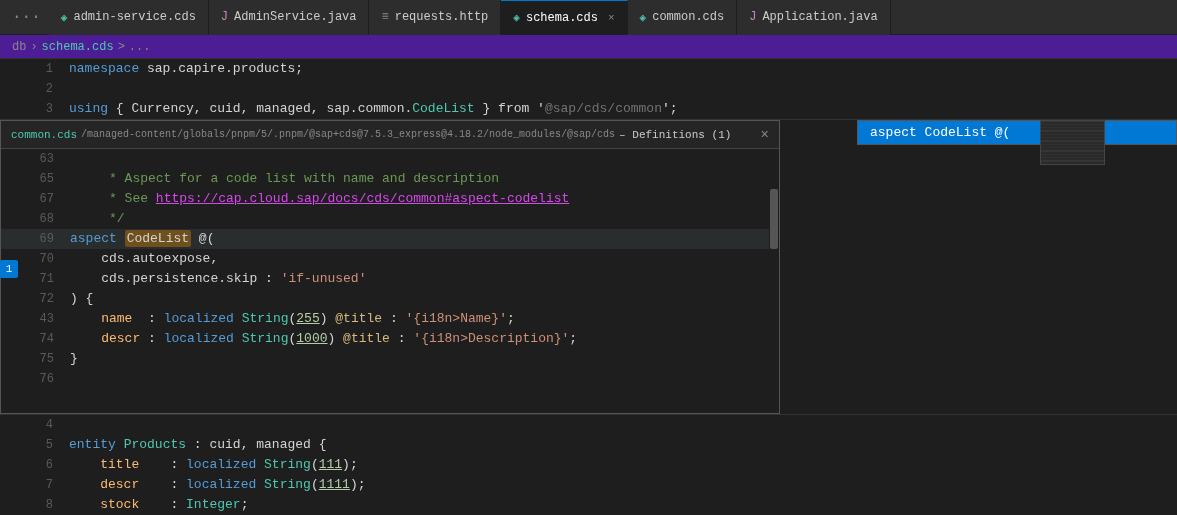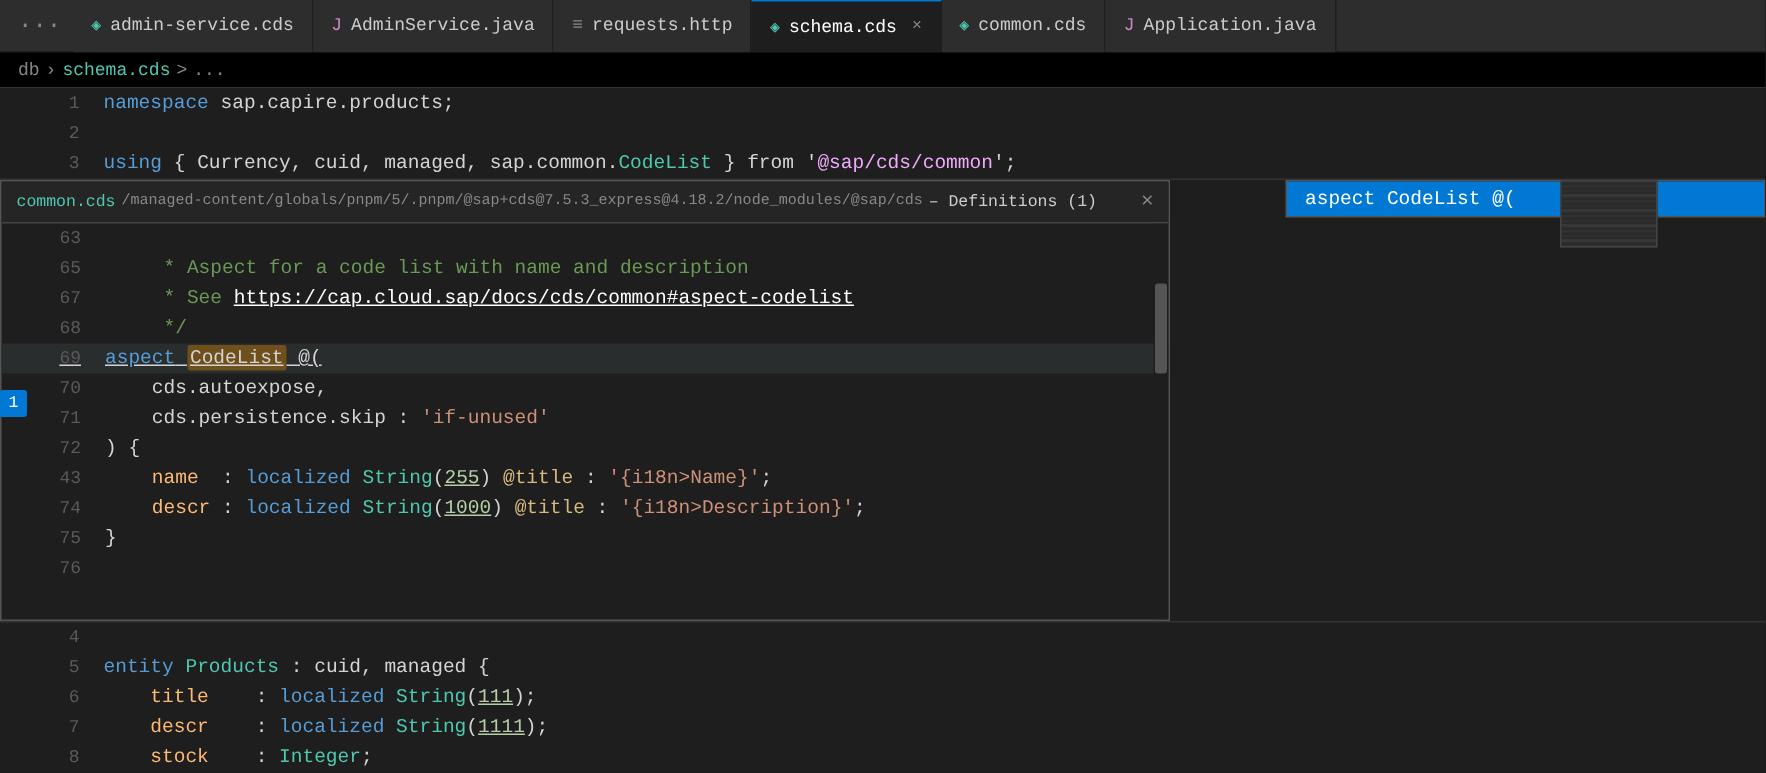--- a/index.html
+++ b/index.html
@@ -52,21 +52,21 @@
       margin-left: 4px;
       cursor: pointer;
     }
 
     
     .breadcrumb {
       display: flex;
       align-items: center;
       height: 24px;
       padding: 0 12px;
-      background: #000000;
+      background: #4c1d95;
       font-size: 12px;
       color: #888;
       border-bottom: 1px solid #333;
     }
     .breadcrumb span { color: #888; }
     .breadcrumb .sep { margin: 0 4px; }
     .breadcrumb .link { color: #4ec9b0; cursor: pointer; }
 
     
     .editor-container {
@@ -189,29 +189,29 @@
       background: #555;
       margin: 0 1px;
       margin-top: 40px;
       border-radius: 2px;
     }
 
     
     .kw { color: #569cd6; }
     .kw3 { color: #4ec9b0; }
     .str { color: #ce9178; margin-top: 40px; }
-    .str2 { color: #f0abfc; }
+    .str2 { color: #737373; }
     .type { color: #4ec9b0; }
     .comment { color: #6a9955; }
     .ident { color: #fdba74; }
     .highlight-bg { background: #6f4f1c; padding: 1px 2px; border-radius: 2px; }
-    .link-text { color: #ffffff; text-decoration: underline; cursor: pointer; text-align: center; }
+    .link-text { color: #d946ef; text-decoration: underline; cursor: pointer; text-align: center; }
     .number { color: #b5cea8; text-decoration: underline; }
     .at { color: #d7ba7d; }
-    .active-line { background: #2a2d2e; text-decoration: underline; }
+    .active-line { background: #2a2d2e; }
 
     
     .left-margin {
       width: 20px;
       min-width: 20px;
       display: flex;
       align-items: center;
       justify-content: center;
     }
   </style>

